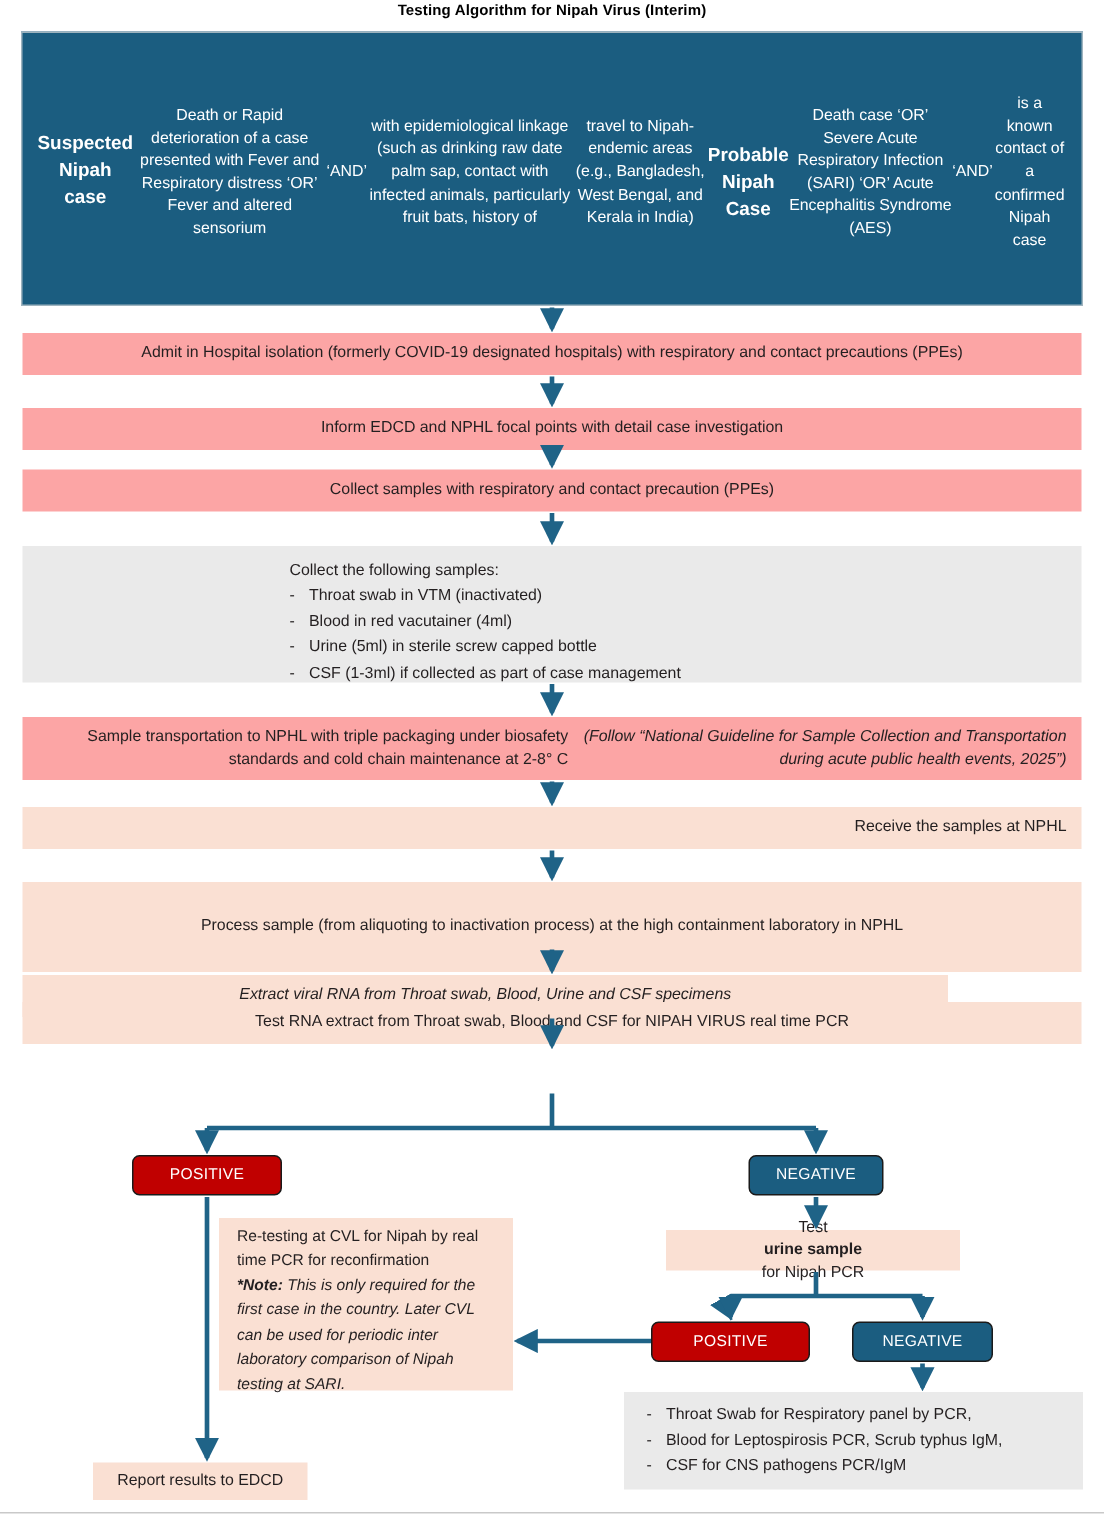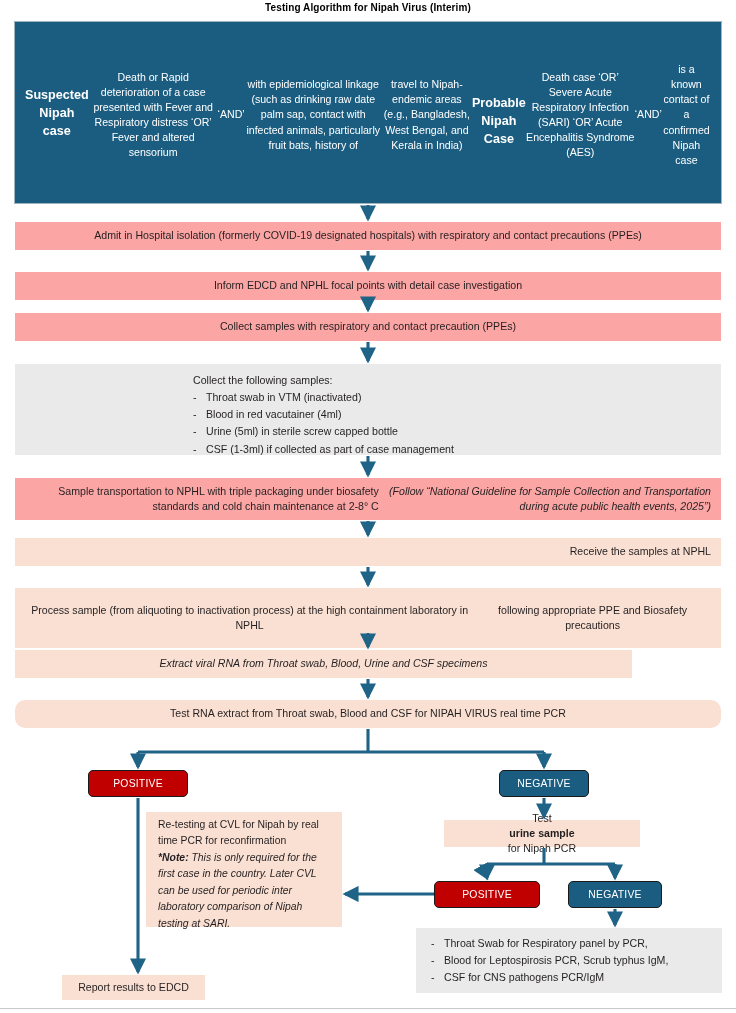--- a/index.html
+++ b/index.html
@@ -141,28 +141,27 @@
     <div>Sample transportation to NPHL with triple packaging under biosafety standards and cold chain maintenance at 2-8° C</div>
     <div class="italic">(Follow “National Guideline for Sample Collection and Transportation during acute public health events, 2025”)</div>
   </div>
 
   <div class="box pink" style="left:15px; top:538px; width:706px; height:28px;justify-content:flex-end;">
     <div>Receive the samples at NPHL</div>
   </div>
 
   <div class="box pink" style="left:15px; top:588px; width:706px; height:60px;">
     <div>Process sample (from aliquoting to inactivation process) at the high containment laboratory in NPHL</div>
-    <div>following appropriate PPE and Biosafety precautions</div>
   </div>
 
   <div class="box pink" style="left:15px; top:650px; width:617px; height:28px;font-style:italic;">
     <div>Extract viral RNA from Throat swab, Blood, Urine and CSF specimens</div>
   </div>
 
-  <div class="box pink" style="left:15px; top:700px; width:706px; height:28px;border-radius:10px;">
+  <div class="box pink" style="left:15px; top:668px; width:706px; height:28px;">
     <div>Test RNA extract from Throat swab, Blood and CSF for NIPAH VIRUS real time PCR</div>
   </div>
 
   <div class="pill red" style="left:88px; top:770px; width:100px; height:27px;">
     <span>POSITIVE</span>
   </div>
 
   <div class="pill blue" style="left:499px; top:770px; width:90px; height:27px;">
     <span>NEGATIVE</span>
   </div>

